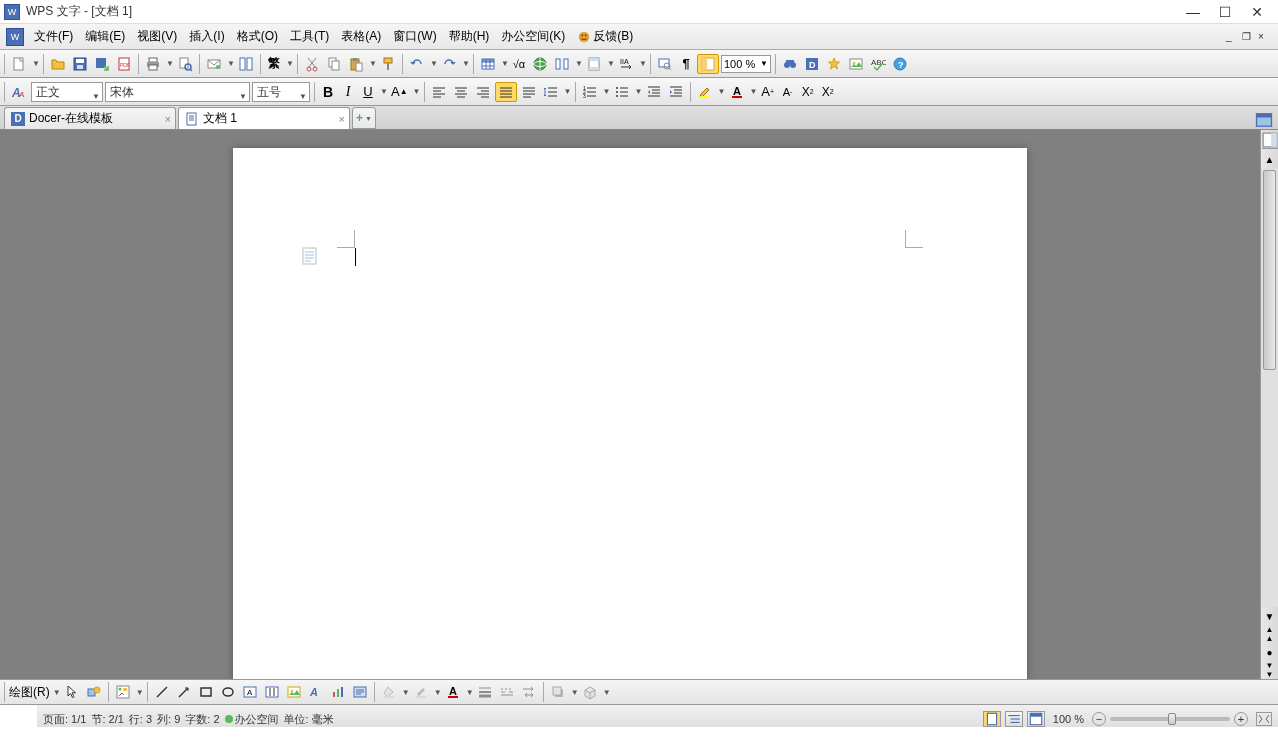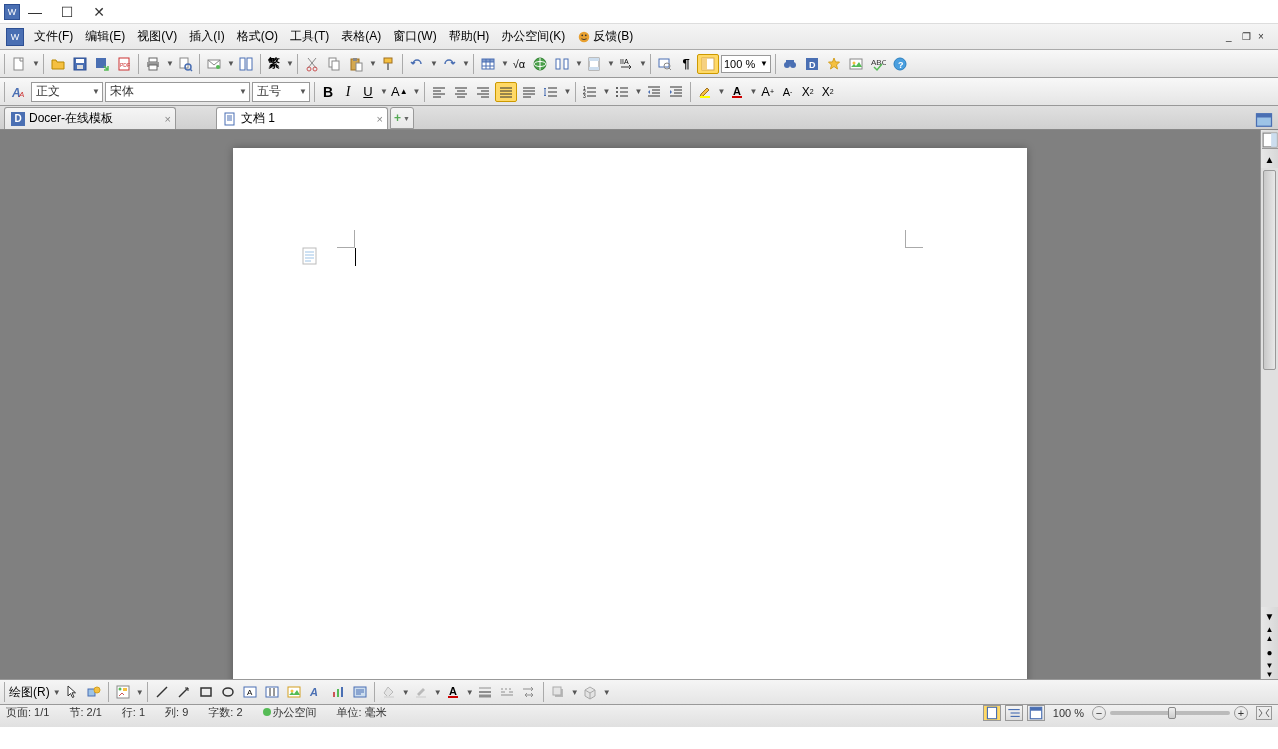--- a/index.html
+++ b/index.html
@@ -15,52 +15,53 @@
 .menubar .mdiright { margin-left:auto; display:flex; gap:2px; padding-right:4px;}
 .menubar .mdiright span { width:14px; color:#333; font-size:10px;}
 .fbicon { width:14px; height:14px; display:inline-block; vertical-align:middle; margin-right:2px;}
 .toolbar { height:28px; background:linear-gradient(#f8f8f8,#e5e5e5); display:flex; align-items:center; padding:0 4px; gap:2px; border-bottom:1px solid #999; }
 .tbtn { min-width:18px; height:20px; display:flex; align-items:center; justify-content:center; padding:0 2px; position:relative; cursor:default;}
 .tbtn svg { width:16px; height:16px; }
 .sep { width:1px; height:20px; background:#aaa; margin:0 2px;}
 .dd { width:8px; font-size:8px; color:#555; padding-left:1px;}
 .zoombox { width:50px; height:18px; border:1px solid #999; background:#fff; font-size:11px; padding:0 2px; display:flex; align-items:center;}
 .fmtbar { height:28px; background:linear-gradient(#f8f8f8,#e5e5e5); display:flex; align-items:center; padding:0 4px; gap:2px; border-bottom:1px solid #999;}
-.combo { height:20px; border:1px solid #999; background:#fff; display:flex; align-items:center; padding:0 4px; font-size:12px; color:#333; position:relative;}
+.combo { height:20px; border:1px solid #999; background:#fff; display:flex; align-items:flex-end; padding:0 4px; font-size:12px; color:#333; position:relative;}
 .combo .arr { position:absolute; right:2px; font-size:8px; color:#555;}
 .tabbar { height:24px; background:linear-gradient(#e0e0e0,#d0d0d0); display:flex; align-items:flex-end; padding:0 4px; border-bottom:1px solid #888;}
 .tab { height:22px; background:linear-gradient(#f5f5f5,#e8e8e8); border:1px solid #999; border-bottom:none; display:flex; align-items:center; padding:0 6px; margin-right:2px; font-size:12px; min-width:140px; position:relative; border-radius:3px 3px 0 0;}
-.tab.active { background:#fff;margin-left:38px; }
+.tab.active { background:#fff; }
 .tab .ticon { width:14px; height:14px; margin-right:4px; display:flex;align-items:center;justify-content:center; font-size:10px;}
 .tab .close { position:absolute; right:4px; color:#888; font-size:11px;}
 .addtab { width:24px; height:22px; background:linear-gradient(#f5f5f5,#e8e8e8); border:1px solid #999; display:flex;align-items:center;justify-content:center; border-radius:3px 3px 0 0;}
 .tabright { margin-left:auto; width:20px; height:18px; display:flex;align-items:center;justify-content:center;}
 .workspace { height:549px; background:#808080; display:flex; position:relative;}
 .docarea { flex:1; display:flex; justify-content:center; overflow:hidden;}
 .page { width:794px; background:#fff; margin-top:18px; box-shadow:0 0 8px rgba(0,0,0,0.3); position:relative; height:1000px;}
 .docicon { position:absolute; top:98px; left:68px; width:18px; height:20px;}
 .cursor { position:absolute; top:100px; left:122px; width:1px; height:18px; background:#000;}
 .rsidebar { width:18px; background:linear-gradient(to right,#e8e8e8,#d8d8d8); border-left:1px solid #999; display:flex; flex-direction:column;}
 .rsidebar .rbtn { width:16px; height:16px; margin:1px auto; display:flex;align-items:center;justify-content:center; font-size:10px;}
 .scrollbar-v { flex:1; background:#e0e0e0; position:relative;}
 .scrollbar-v .thumb { position:absolute; top:2px; left:2px; right:2px; height:200px; background:linear-gradient(to right,#c8c8c8,#e8e8e8); border:1px solid #999; border-radius:2px;}
 .drawbar { height:26px; background:linear-gradient(#f5f5f5,#e5e5e5); display:flex; align-items:center; padding:0 4px; gap:2px; border-top:1px solid #999; border-bottom:1px solid #999;}
-.statusbar { height:22px; background:linear-gradient(#f0f0f0,#e0e0e0); display:flex; align-items:flex-start; padding:0 6px; font-size:11px; color:#333; gap:20px;}
+.statusbar { height:22px; background:linear-gradient(#f0f0f0,#e0e0e0); display:flex; align-items:flex-end; padding:0 6px; font-size:11px; color:#333; gap:5px;margin-left:37px;}
 .statusbar .sright { margin-left:auto; display:flex; align-items:center; gap:4px;}
 .viewbtn { width:18px; height:16px; border:1px solid #999; background:linear-gradient(#f5f5f5,#ddd); display:flex;align-items:center;justify-content:center;}
 .slider { width:120px; height:4px; background:#bbb; position:relative; border-radius:2px;}
 .slider .sthumb { position:absolute; left:58px; top:-4px; width:8px; height:12px; background:linear-gradient(#eee,#ccc); border:1px solid #888; border-radius:2px;}
 .greendot { width:8px; height:8px; background:#5b5; border-radius:50%; display:inline-block; margin-right:2px;}
 .active-align { background:#ffd966; border:1px solid #cc9900; border-radius:2px;}
 </style>
 </head>
 <body>
 
 <div class="titlebar">
   <div class="logo">W</div>
+  <div class="title"><span>WPS 文字</span> - <span>[文档 1]</span></div>
   <div class="winctl">
     <span>—</span>
     <span>☐</span>
     <span>✕</span>
   </div>
 </div>
 
 <div class="menubar">
   <div class="logo2">W</div>
   <span class="mitem">文件(F)</span>
@@ -676,21 +677,21 @@
         <path d="M3 6l5-3 5 3v6l-5 3-5-3z" fill="#ddd" stroke="#666"></path>
         <path d="M3 6l5 3 5-3M8 9v6" stroke="#666" fill="none"></path>
       </svg>
     </div>
     <span class="dd">▼</span>
 </div>
 
 <div class="statusbar">
   <span>页面: 1/1</span>
   <span>节: 2/1</span>
-  <span>行: 1</span>
+  <span>行: 3</span>
   <span>列: 9</span>
   <span>字数: 2</span>
   <span><span class="greendot"></span><span>办公空间</span></span>
   <span>单位: 毫米</span>
   <div class="sright">
     <div class="viewbtn" style="background:#ffd966">
         <svg viewBox="0 0 14 14">
           <rect x="3" y="2" width="8" height="10" fill="#fff" stroke="#4a6fb3"></rect>
         </svg>
       </div>

